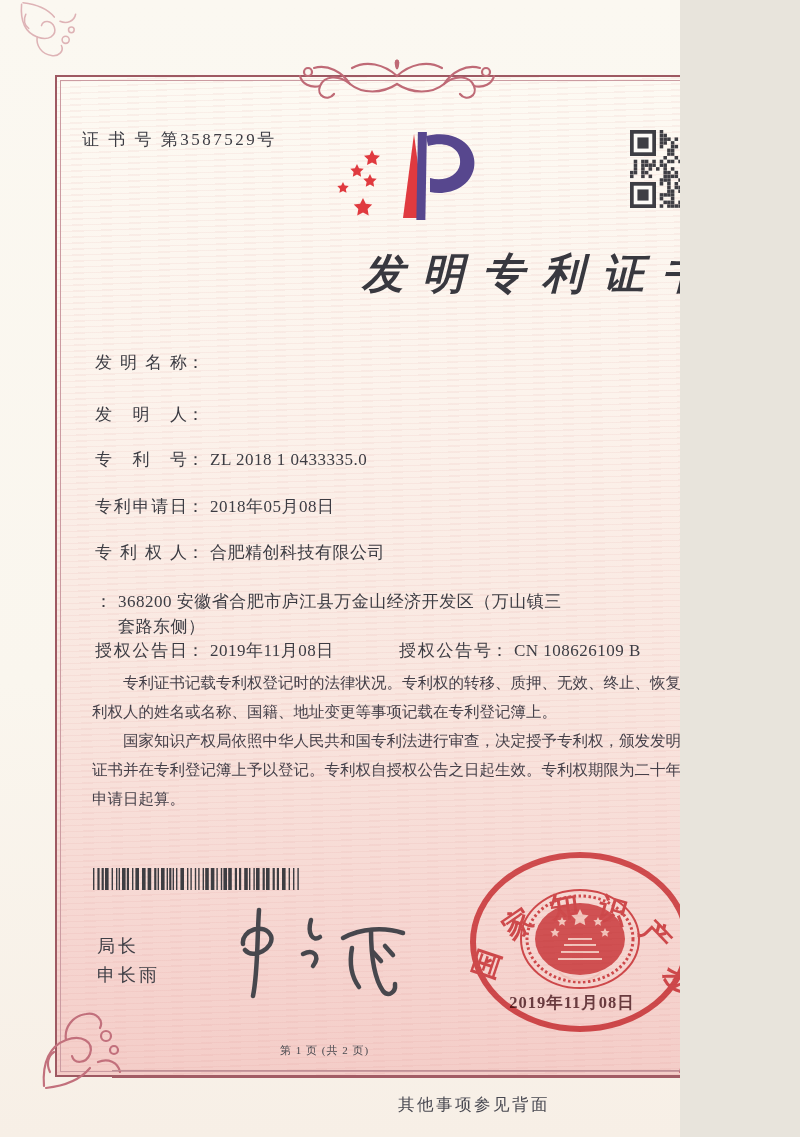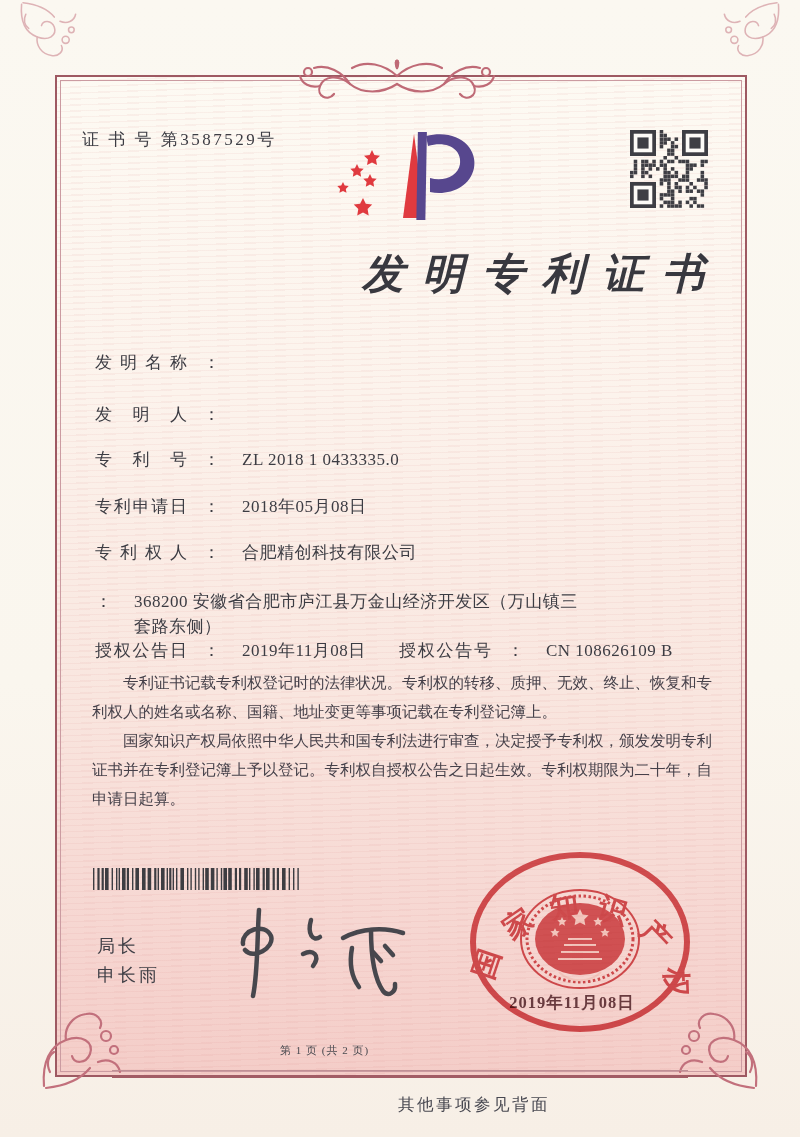--- a/index.html
+++ b/index.html
@@ -1,30 +1,30 @@
 <!DOCTYPE html>
 <html><head>
 <meta charset="utf-8">
 <style>
   html,body{margin:0;padding:0;background:#e8e4dc;}
-  #page{position:relative;width:800px;height:1137px;overflow:hidden;
+  #page{position:relative;width:680px;height:1137px;overflow:hidden;
         background:linear-gradient(180deg,#fbf8f1 0%,#faf6ee 60%,#f7efe6 100%);
         font-family:"Liberation Serif","DejaVu Serif",serif;color:#3c3c43;}
   
   .frame-bg{position:absolute;left:55px;top:75px;width:690px;height:1000px;
         background:
           repeating-linear-gradient(178deg, rgba(214,124,124,0.085) 0 1.4px, rgba(255,255,255,0) 1.4px 6px),
           linear-gradient(180deg,#fdfaf3 0%,#fcf3ec 32%,#f9e6df 62%,#f6d6d1 86%,#f4cdc8 100%);}
   .frame{position:absolute;left:55px;top:75px;width:688px;height:998px;
         border:2px solid #9e5962;}
   .frame-inner{position:absolute;left:3px;top:3px;right:3px;bottom:3px;border:1px solid #cb9ba1;}
   .certno{position:absolute;left:82px;top:128px;font-size:17px;letter-spacing:2.5px;color:#3d3d44;}
   .title{position:absolute;left:32px;top:246px;width:690px;text-align:right;
         font-size:42px;font-weight:700;letter-spacing:18px;text-indent:18px;color:#38383f;font-style:italic;}
-  .field-row{position:absolute;left:95px;width:618px;font-size:17px;color:#3c3c43;display:flex;line-height:25px;gap:16px;}
+  .field-row{position:absolute;left:95px;width:618px;font-size:17px;color:#3c3c43;display:flex;line-height:25px;}
   .flabel{flex:none;display:inline-block;width:92px;text-align:justify;text-align-last:justify;}
   .fcolon{flex:none;margin:0 6px 0 0;}
   .fvalue{flex:none;max-width:505px;letter-spacing:0.5px;}
   .fvalue.narrow{max-width:445px;}
   .paras{position:absolute;left:92px;top:668px;width:620px;font-size:15.5px;line-height:29px;
         color:#46414a;text-align:justify;}
   .paras p{margin:0;text-indent:2em;}
   .sig-title{position:absolute;left:97px;top:934px;font-size:18px;letter-spacing:3px;color:#3f3f46;}
   .sig-name{position:absolute;left:97px;top:963px;font-size:18px;letter-spacing:3px;color:#3f3f46;}
   .seal-date{position:absolute;left:487px;top:992px;width:170px;text-align:center;

